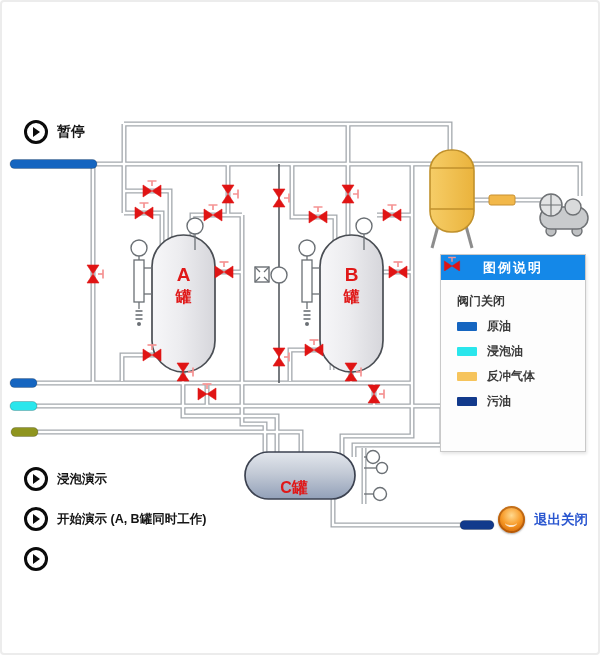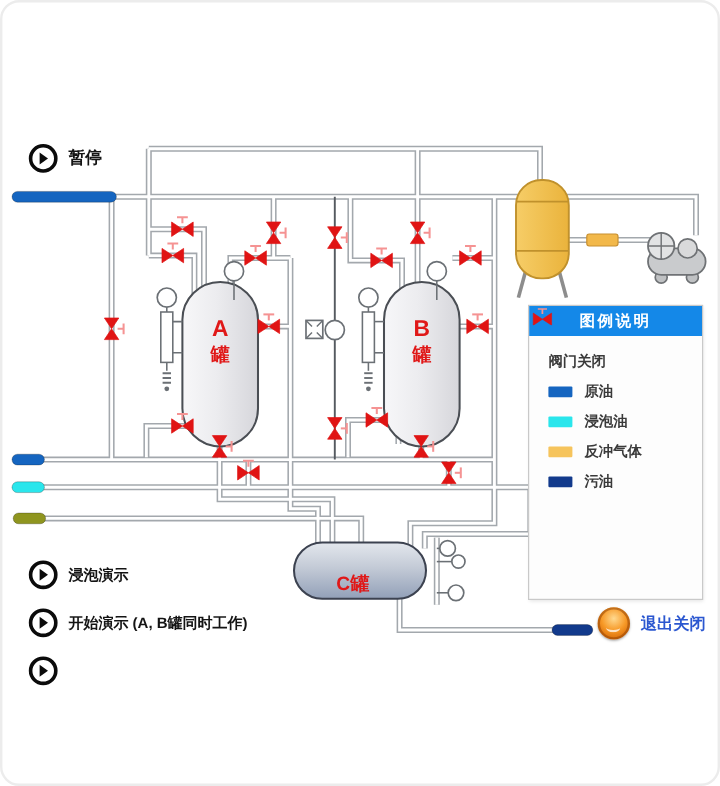--- a/index.html
+++ b/index.html
@@ -1,35 +1,35 @@
 <!DOCTYPE html>
 <html><head>
 <meta charset="utf-8">
 <style>
   html,body{margin:0;padding:0;background:#fff;}
   .stage{
     position:relative;width:596px;height:651px;background:#ffffff;
-    border:2px solid #ececec;border-radius:16px;overflow:hidden;
+    border:2px solid #ececec;border-radius:4px;overflow:hidden;
     font-family:"Liberation Sans","DejaVu Sans",sans-serif;
   }
   svg{position:absolute;left:0;top:0;}
   
   .ctrl{position:absolute;display:flex;align-items:center;gap:9px;cursor:pointer;}
   .play{width:18px;height:18px;border:3px solid #0b0b0b;border-radius:50%;background:#fff;position:relative;flex:0 0 auto;}
   .play::after{content:"";position:absolute;left:6px;top:4px;border-left:7px solid #0b0b0b;
     border-top:5px solid transparent;border-bottom:5px solid transparent;}
   .ctrl .lbl{font-weight:bold;color:#141414;white-space:nowrap;}
   #pause-btn .lbl{font-size:14px;}
   .demo-list{position:absolute;left:22px;top:465px;display:flex;flex-direction:column;gap:16px;}
   .demo-list .ctrl{position:static;}
   .demo-list .lbl{font-size:12.5px;}
   
   .tklbl{position:absolute;color:#e01818;font-weight:bold;text-align:center;line-height:1.2;pointer-events:none;}
   
-  .legend{position:absolute;left:438px;top:252px;width:146px;height:246px;background:#fdfdfd;
+  .legend{position:absolute;left:438px;top:252px;width:146px;height:198px;background:#fdfdfd;
     border:1px solid #c9c9c9;box-shadow:1px 2px 3px rgba(0,0,0,.10);box-sizing:border-box;}
   .legend-h{height:25px;color:#fff;font-weight:bold;font-size:13px;letter-spacing:2px;
     display:flex;align-items:center;justify-content:center;}
   .legend-items{padding:13px 0 0 16px;display:flex;flex-direction:column;gap:9px;}
   .legend-item{display:flex;align-items:center;gap:10px;font-size:12px;font-weight:bold;color:#3a3a3a;height:16px;}
   .legend-item .sw{width:20px;height:9px;border-radius:1px;}
   
   .exit{position:absolute;left:496px;top:504px;display:flex;align-items:center;gap:9px;cursor:pointer;}
   .exit-btn{width:27px;height:27px;border-radius:50%;
     background:radial-gradient(circle at 50% 35%, #ffd98f 0%, #f79a28 45%, #d96c07 78%, #9c4a06 100%);

